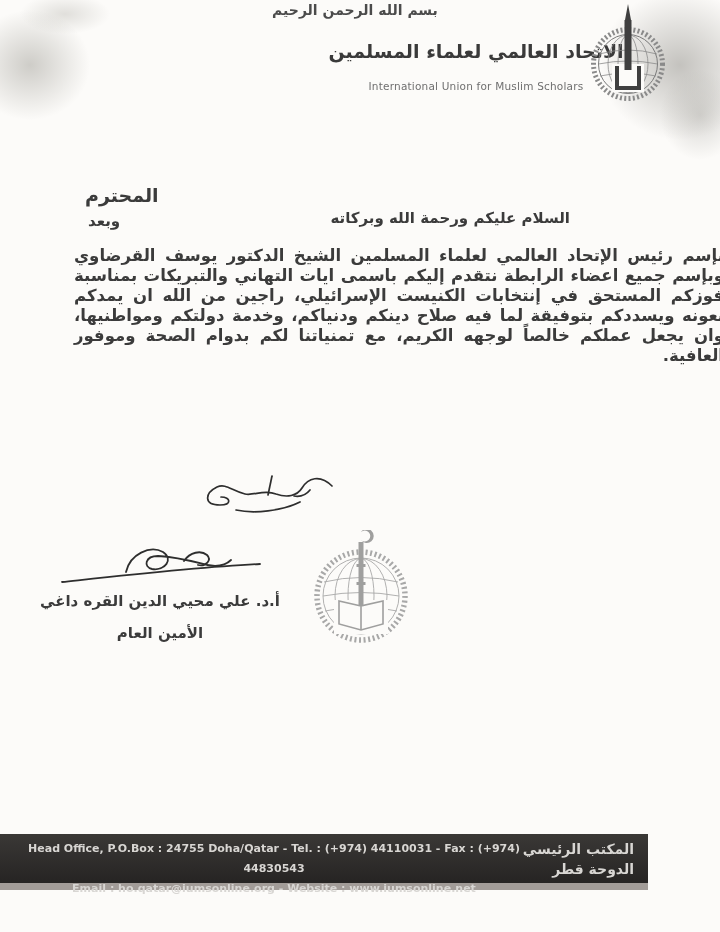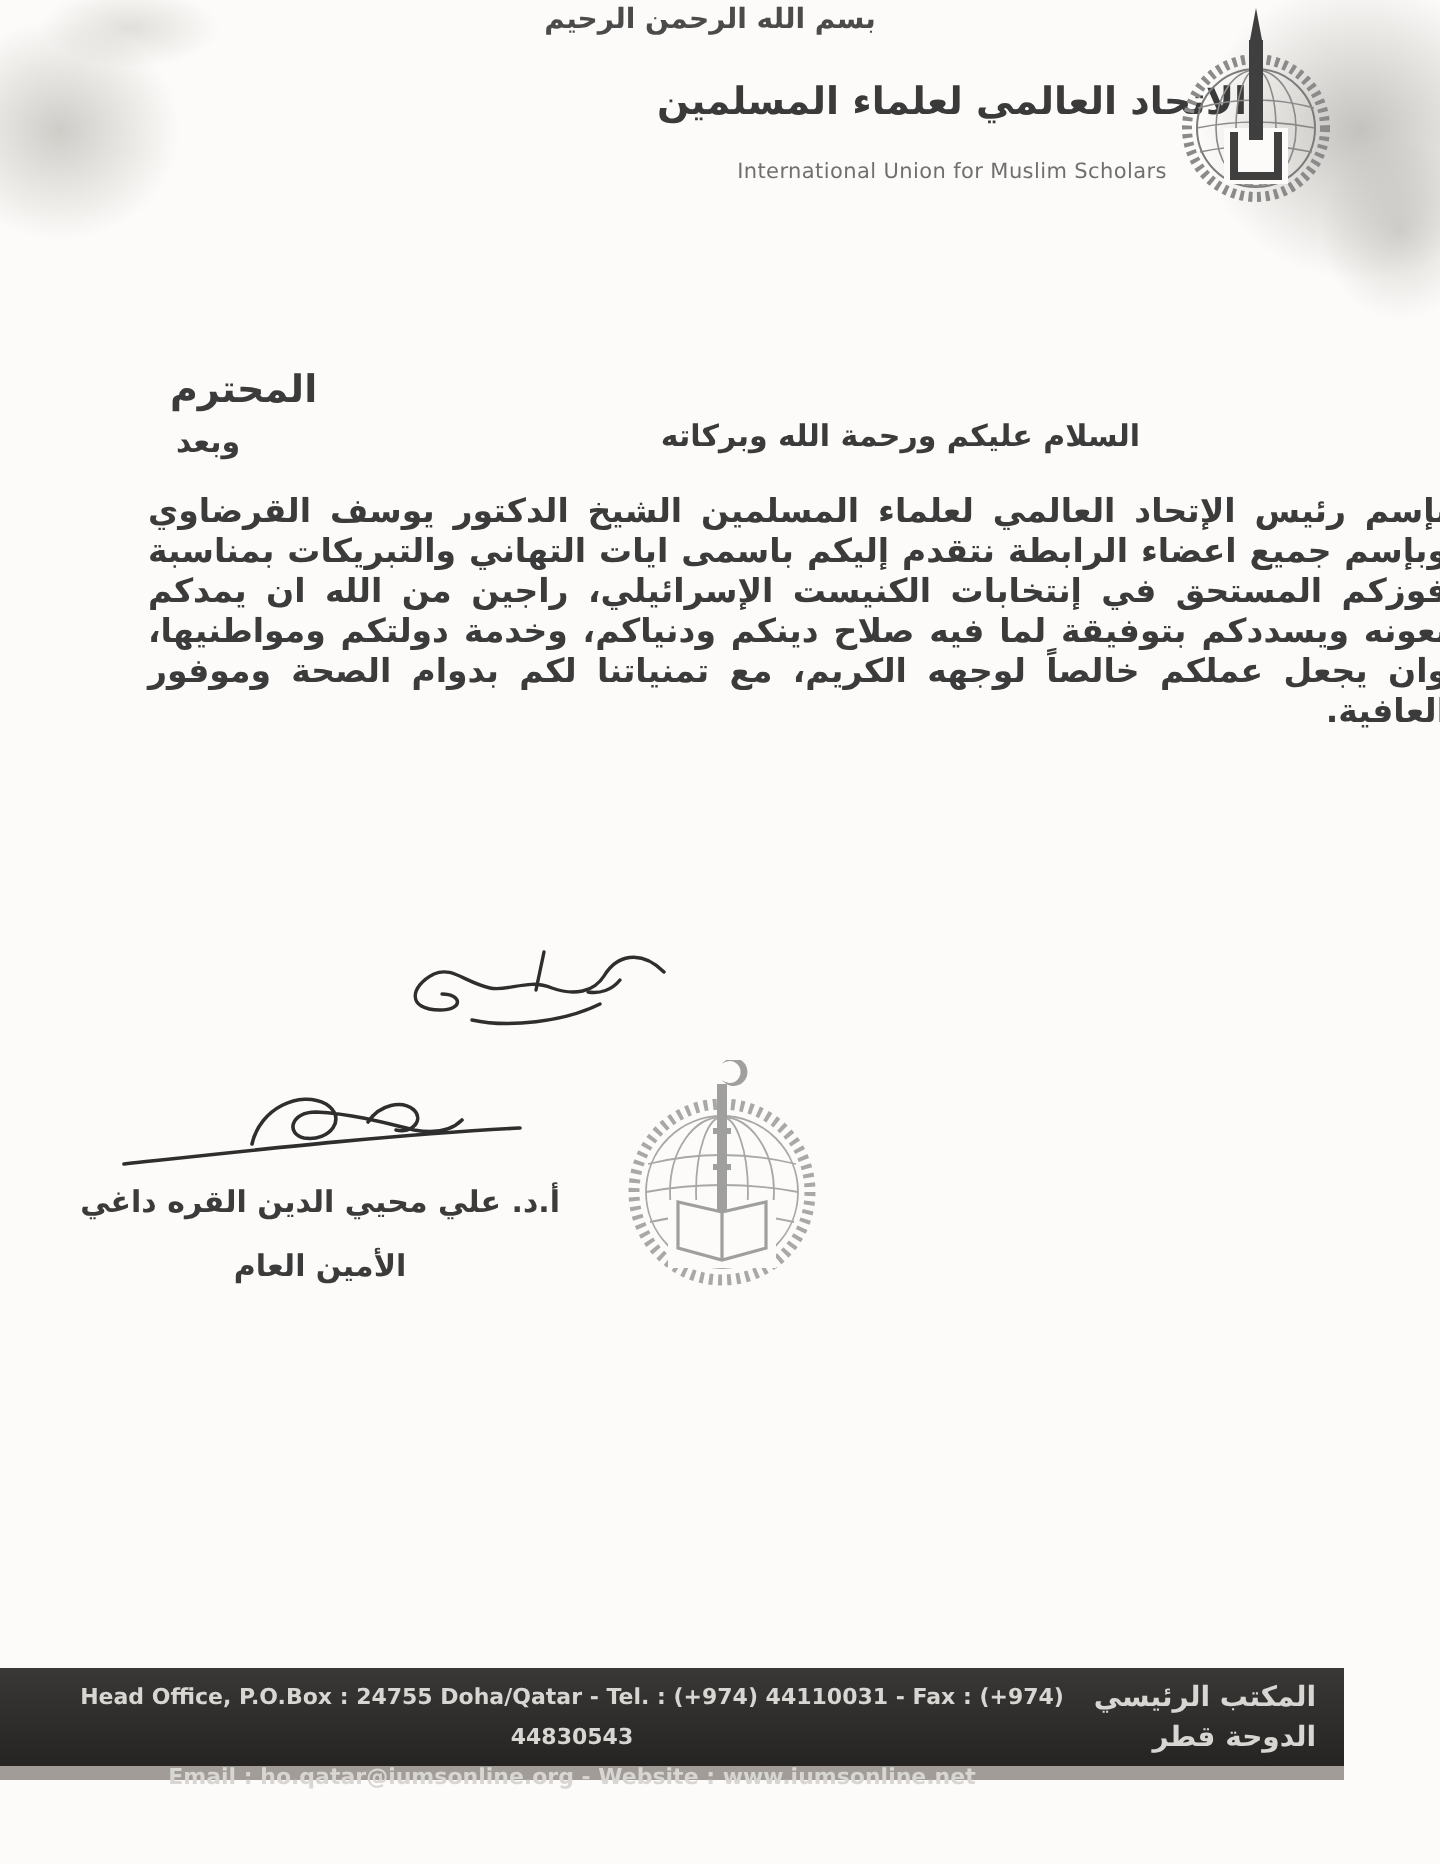--- a/index.html
+++ b/index.html
@@ -41,28 +41,28 @@
     font-size:16.5px;font-weight:bold;line-height:20px;
     text-align:justify;color:#3b3b3b;}
 
   .closing{position:absolute;left:97px;top:424px;width:330px;text-align:center;
     font-size:15px;font-weight:bold;line-height:30px;}
   .closing p{margin:0;}
 
   .sig1{position:absolute;left:182px;top:470px;}
   .stamp{position:absolute;left:298px;top:530px;opacity:.85;}
   .sig2{position:absolute;left:58px;top:540px;}
-  .sec-name{position:absolute;left:40px;top:592px;width:240px;
+  .sec-name{position:absolute;left:40px;top:592px;width:240px;text-align:center;
     font-size:15px;font-weight:bold;}
   .sec-title{position:absolute;left:40px;top:624px;width:240px;text-align:center;
     font-size:15px;font-weight:bold;}
 
   .footer{position:absolute;left:0;top:834px;width:648px;height:49px;
     background:linear-gradient(#3a3836,#262423);
-    border-bottom:7px solid #a29c98;padding-left:24px;}
+    border-bottom:7px solid #a29c98;}
   .footer-en{position:absolute;left:20px;right:120px;top:5px;text-align:center;
     font-size:11px;font-weight:bold;color:#d8d6d3;line-height:20px;
     font-family:"DejaVu Sans",sans-serif;}
   .footer-ar{position:absolute;right:14px;top:5px;text-align:right;
     font-size:14px;font-weight:bold;color:#d8d6d3;line-height:20px;direction:rtl;}
 </style>
 </head>
 <body>
 
 <div class="page">

